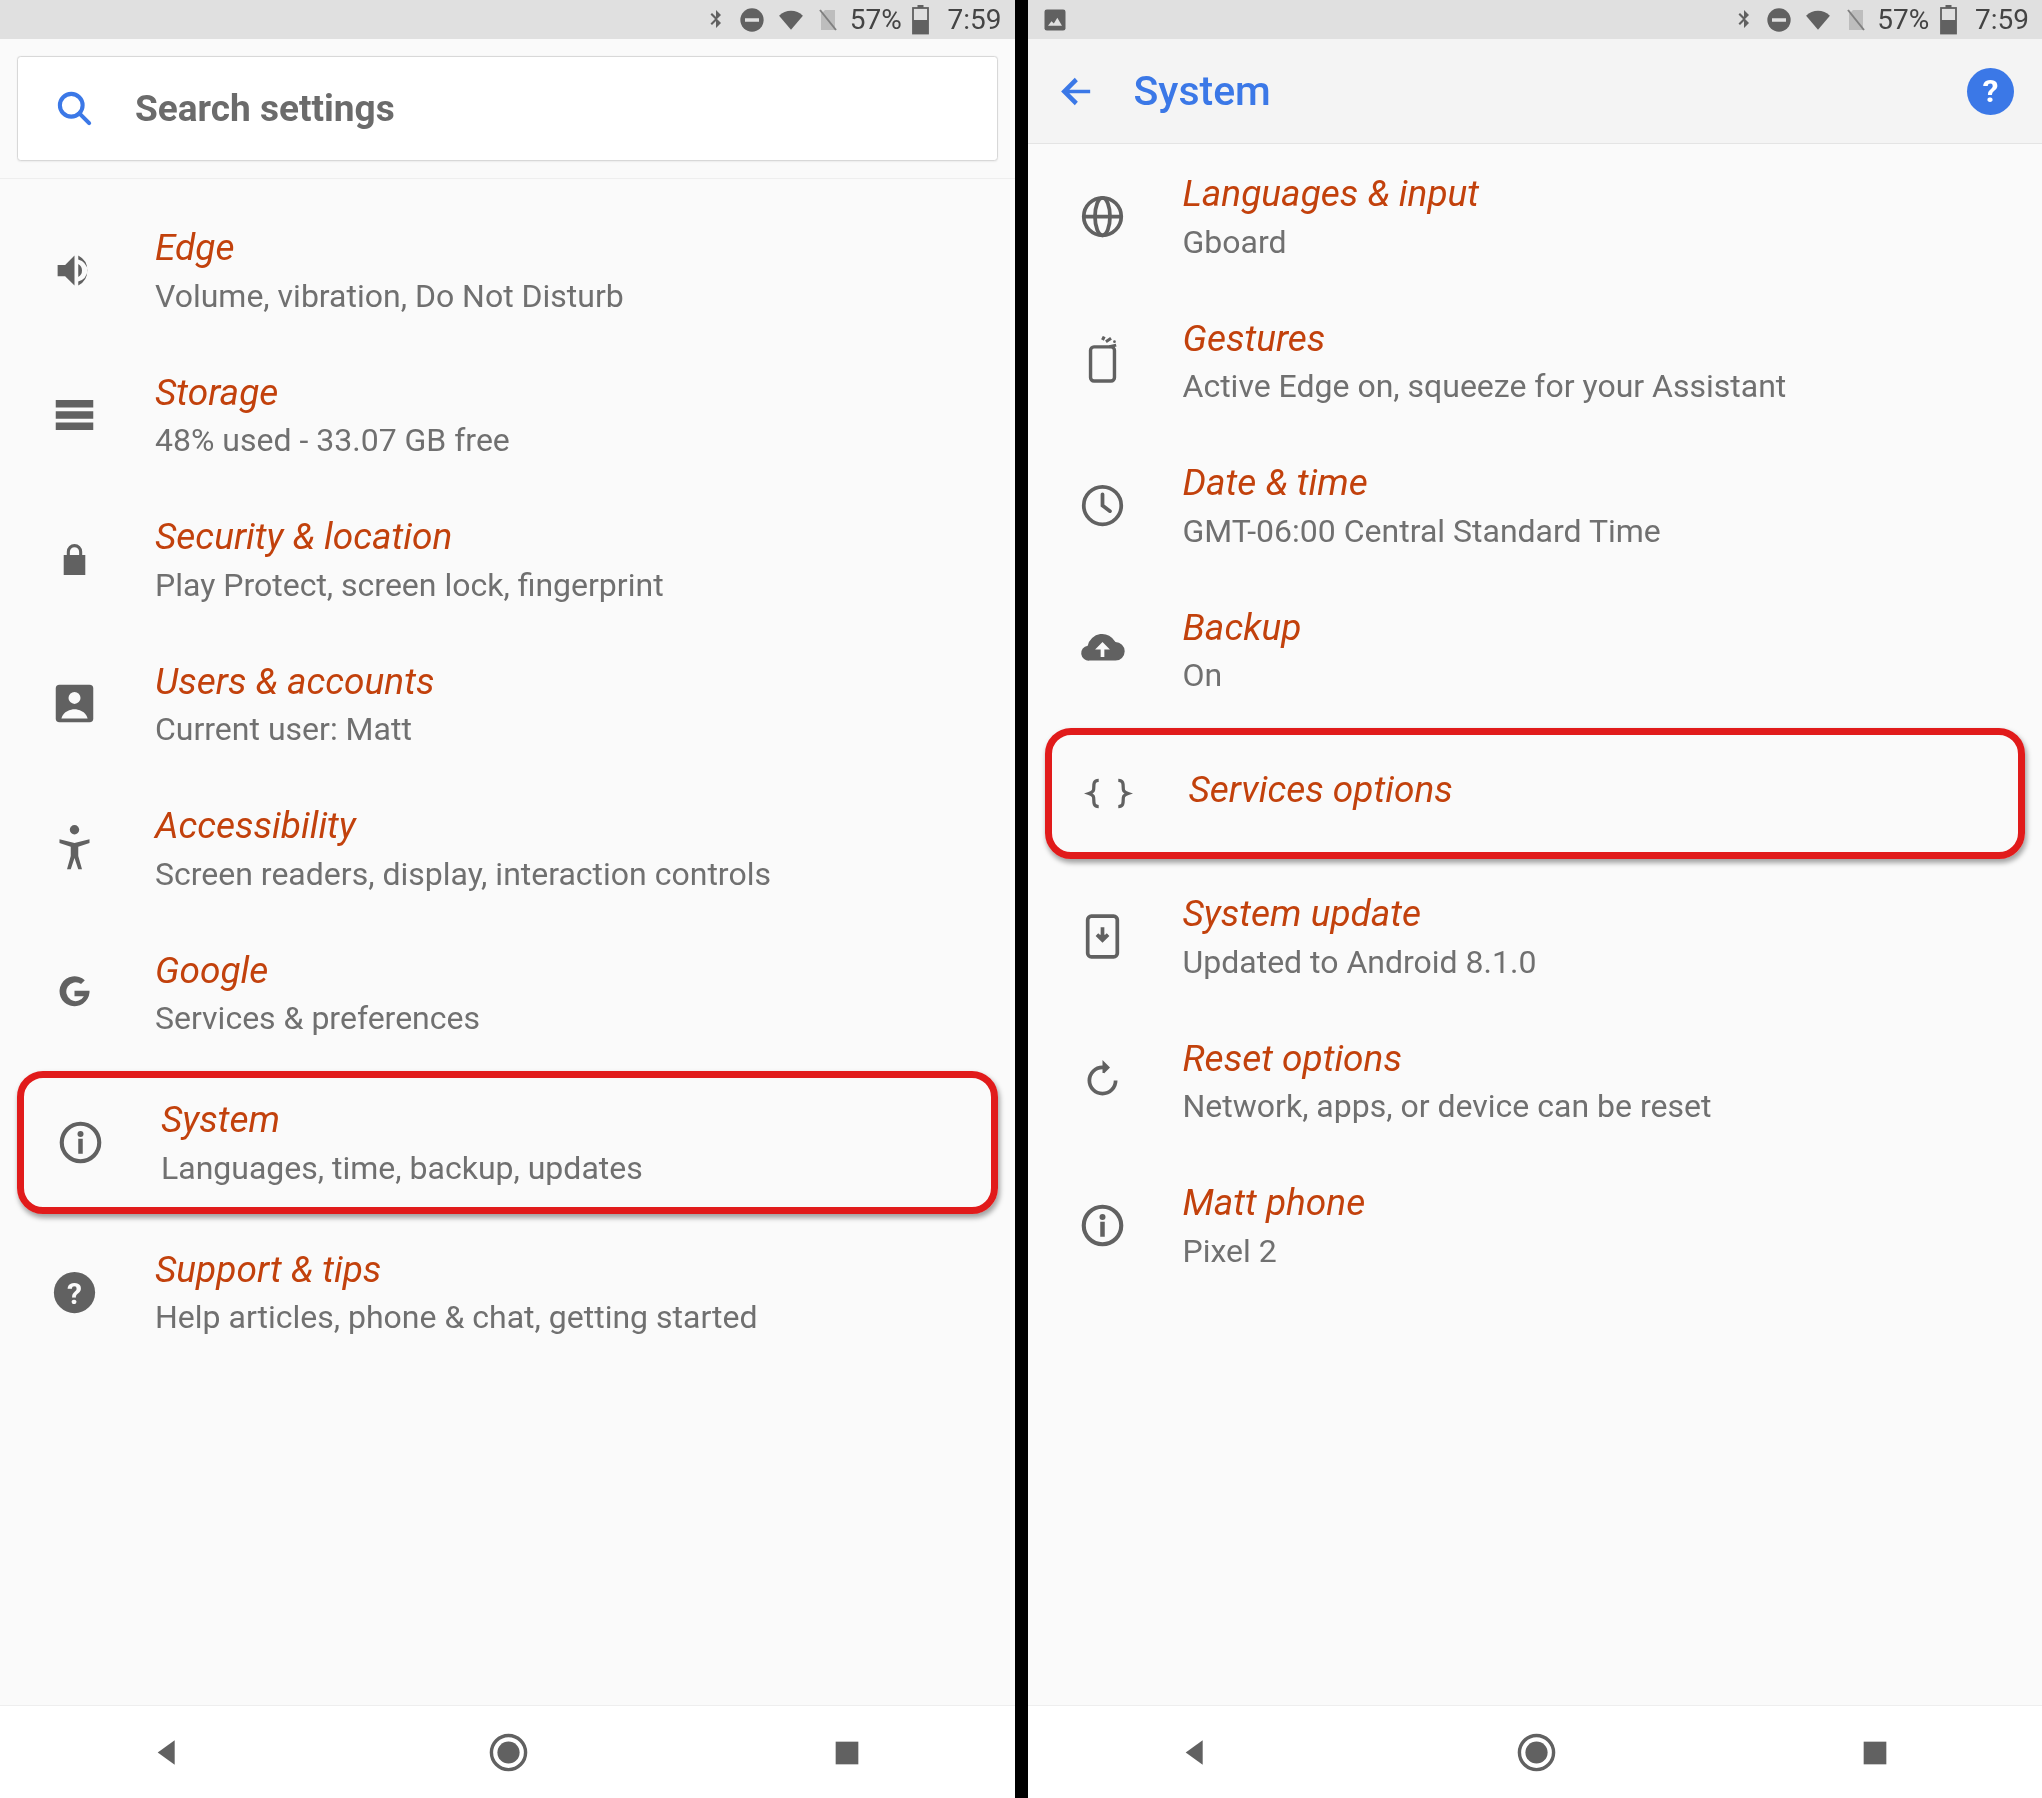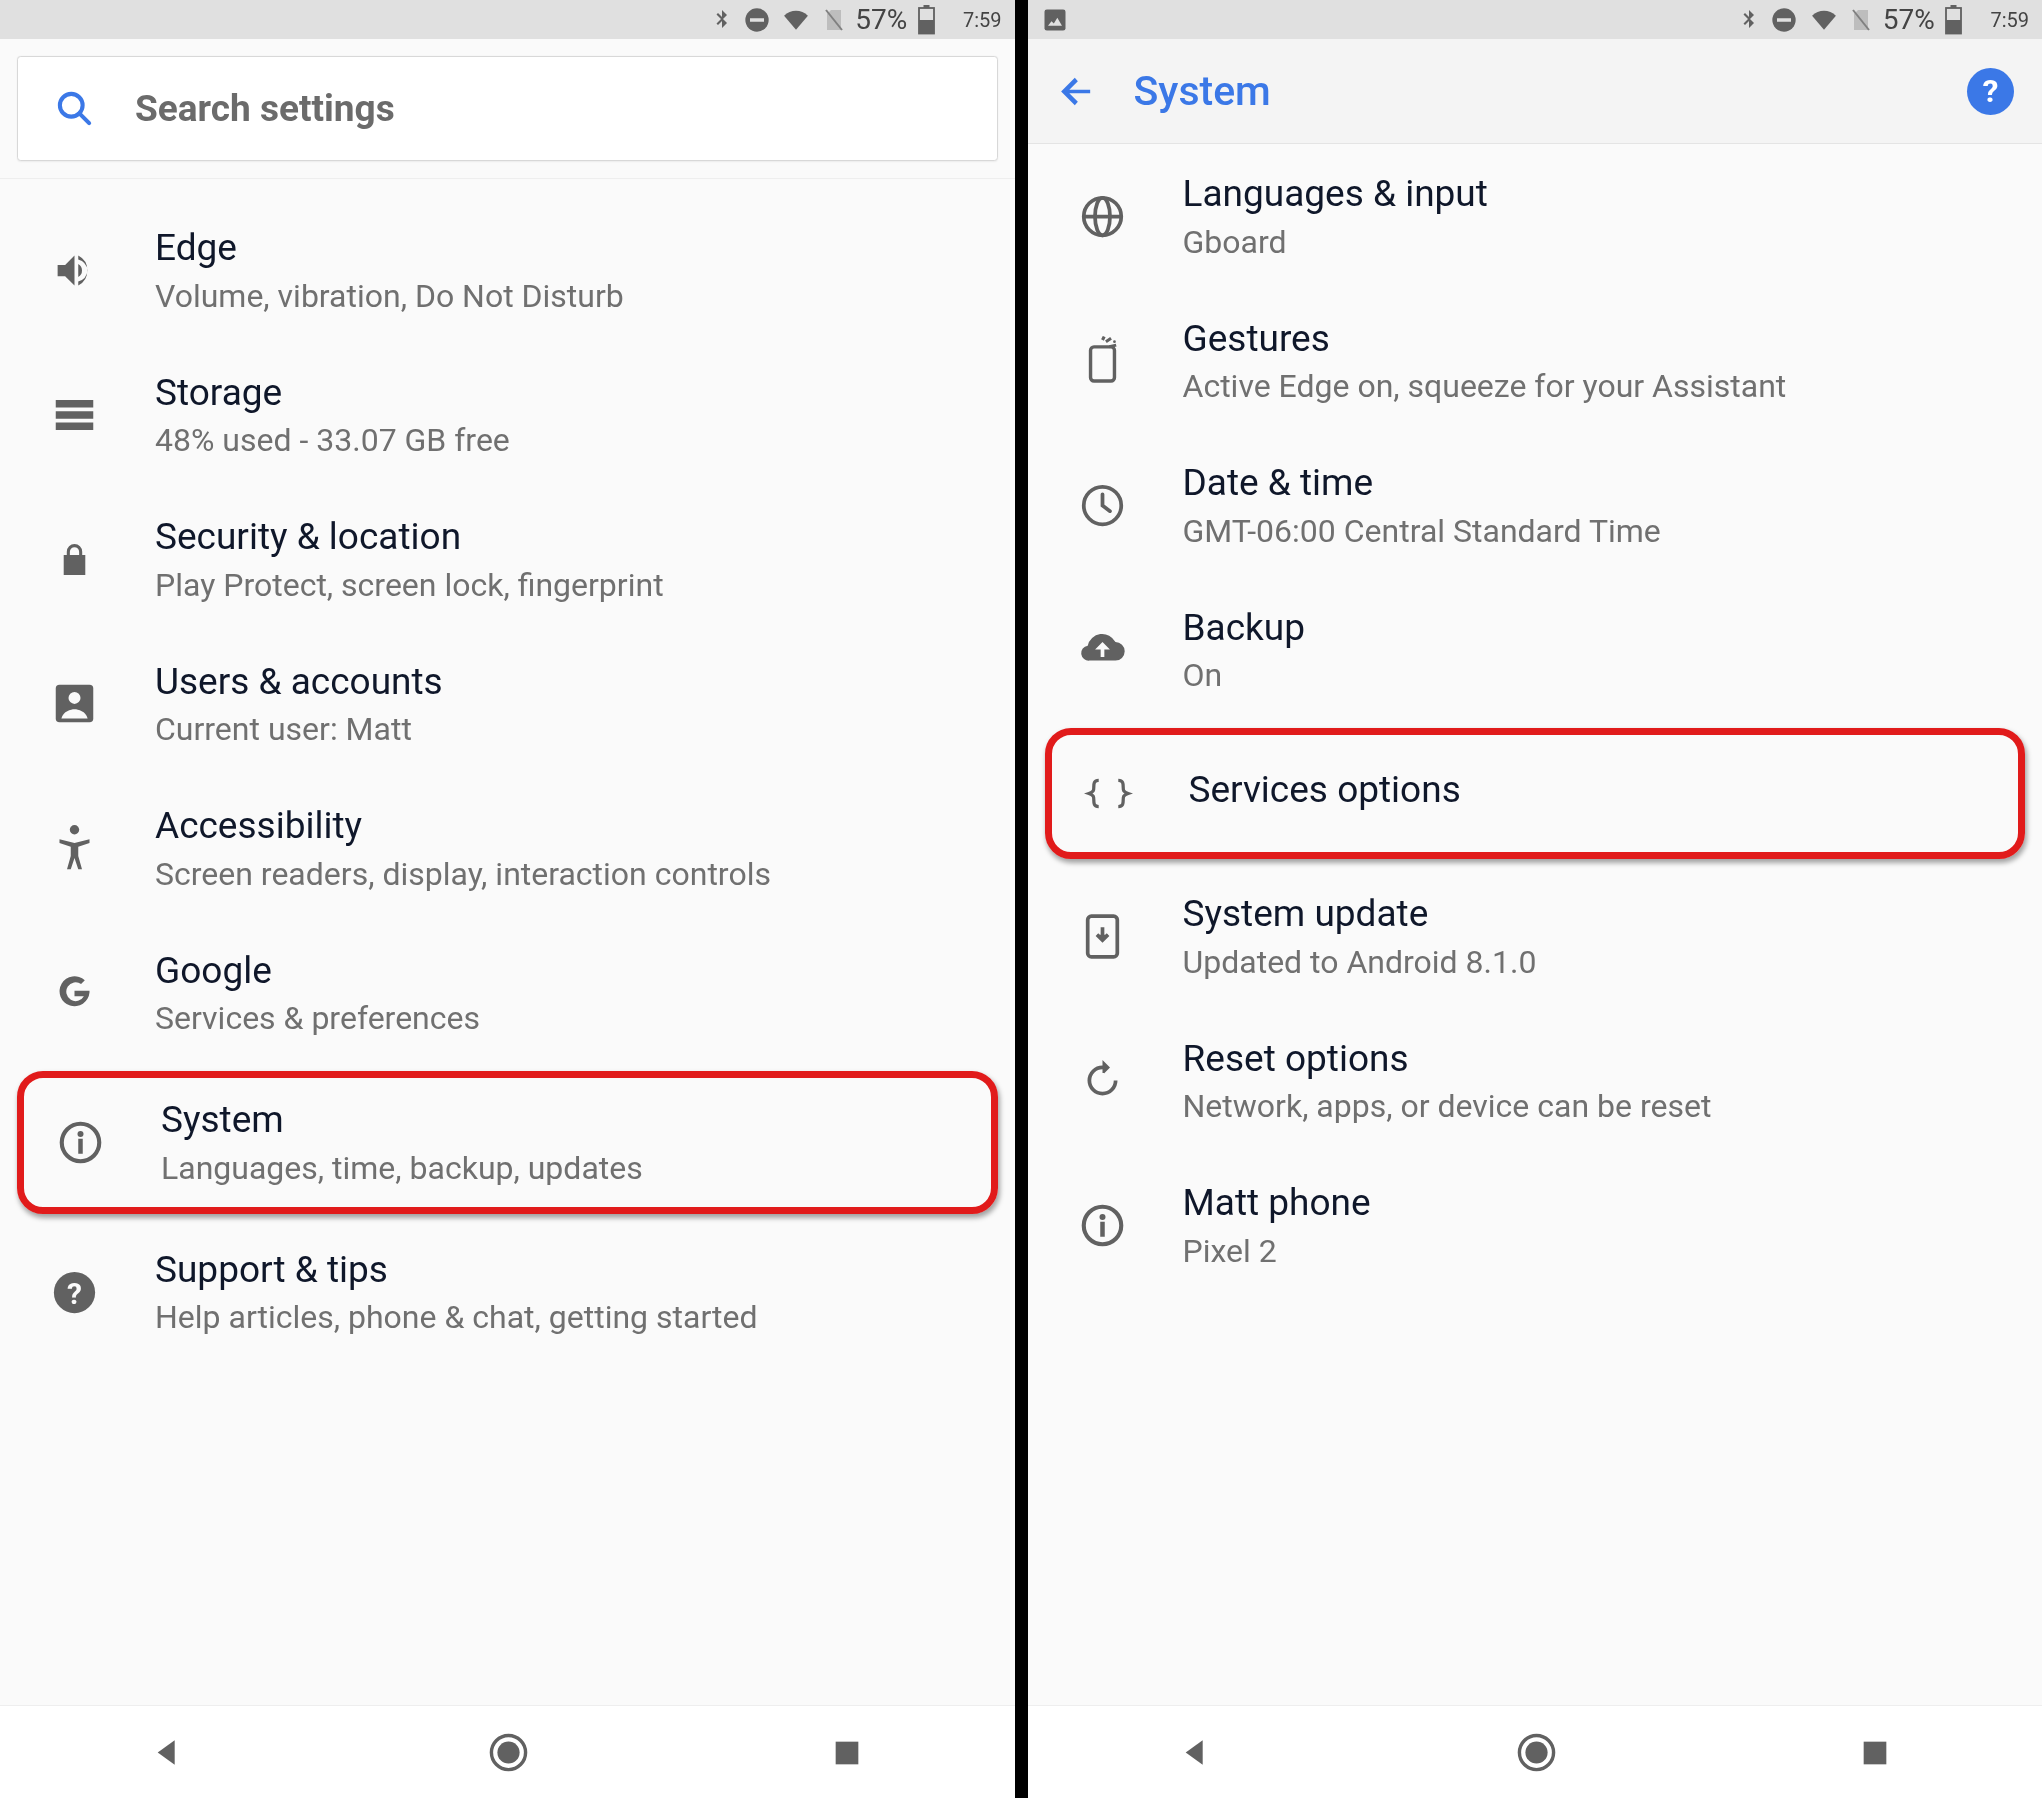--- a/index.html
+++ b/index.html
@@ -39,24 +39,24 @@
   display: flex;
   align-items: center;
   text-align: right;
 }
 .status-left-icons {
   display: flex;
   gap: 9.4px;
   align-items: center;
 }
 .status-bar .time {
-  font-size: 20px;
+  font-size: 28px;
   font-weight: 400;
   color: #444;
-  margin-left: 18px;
+  margin-left: 8px;
 }
 .status-bar .battery-pct {
   font-size: 28px;
   color: #444;
 }
 .search-wrap {
   padding: 17px 17px 17px 17px;
   background: #fafafa;
   border-bottom: 0.9px solid #eee;
 }
@@ -119,23 +119,24 @@
 .item .icon-slot {
   width: 75px;
   display: flex;
   align-items: center;
   justify-content: center;
   flex-shrink: 0;
 }
 .item .text-slot { flex: 1; }
 .item .title {
   font-size: 37px;
-  color: #0f172a;
+  color: #c2410c;
   font-weight: 400;
   margin-bottom: 7.5px;
+  font-style: italic;
 }
 .item .subtitle {
   font-size: 32px;
   color: #707070;
 }
 .highlight-box {
   border: 7.5px solid #e11b1b;
   border-radius: 26px;
   margin: 5.6px 17px;
   box-shadow: 1.9px 3.7px 5.6px rgba(0,0,0,0.35);

